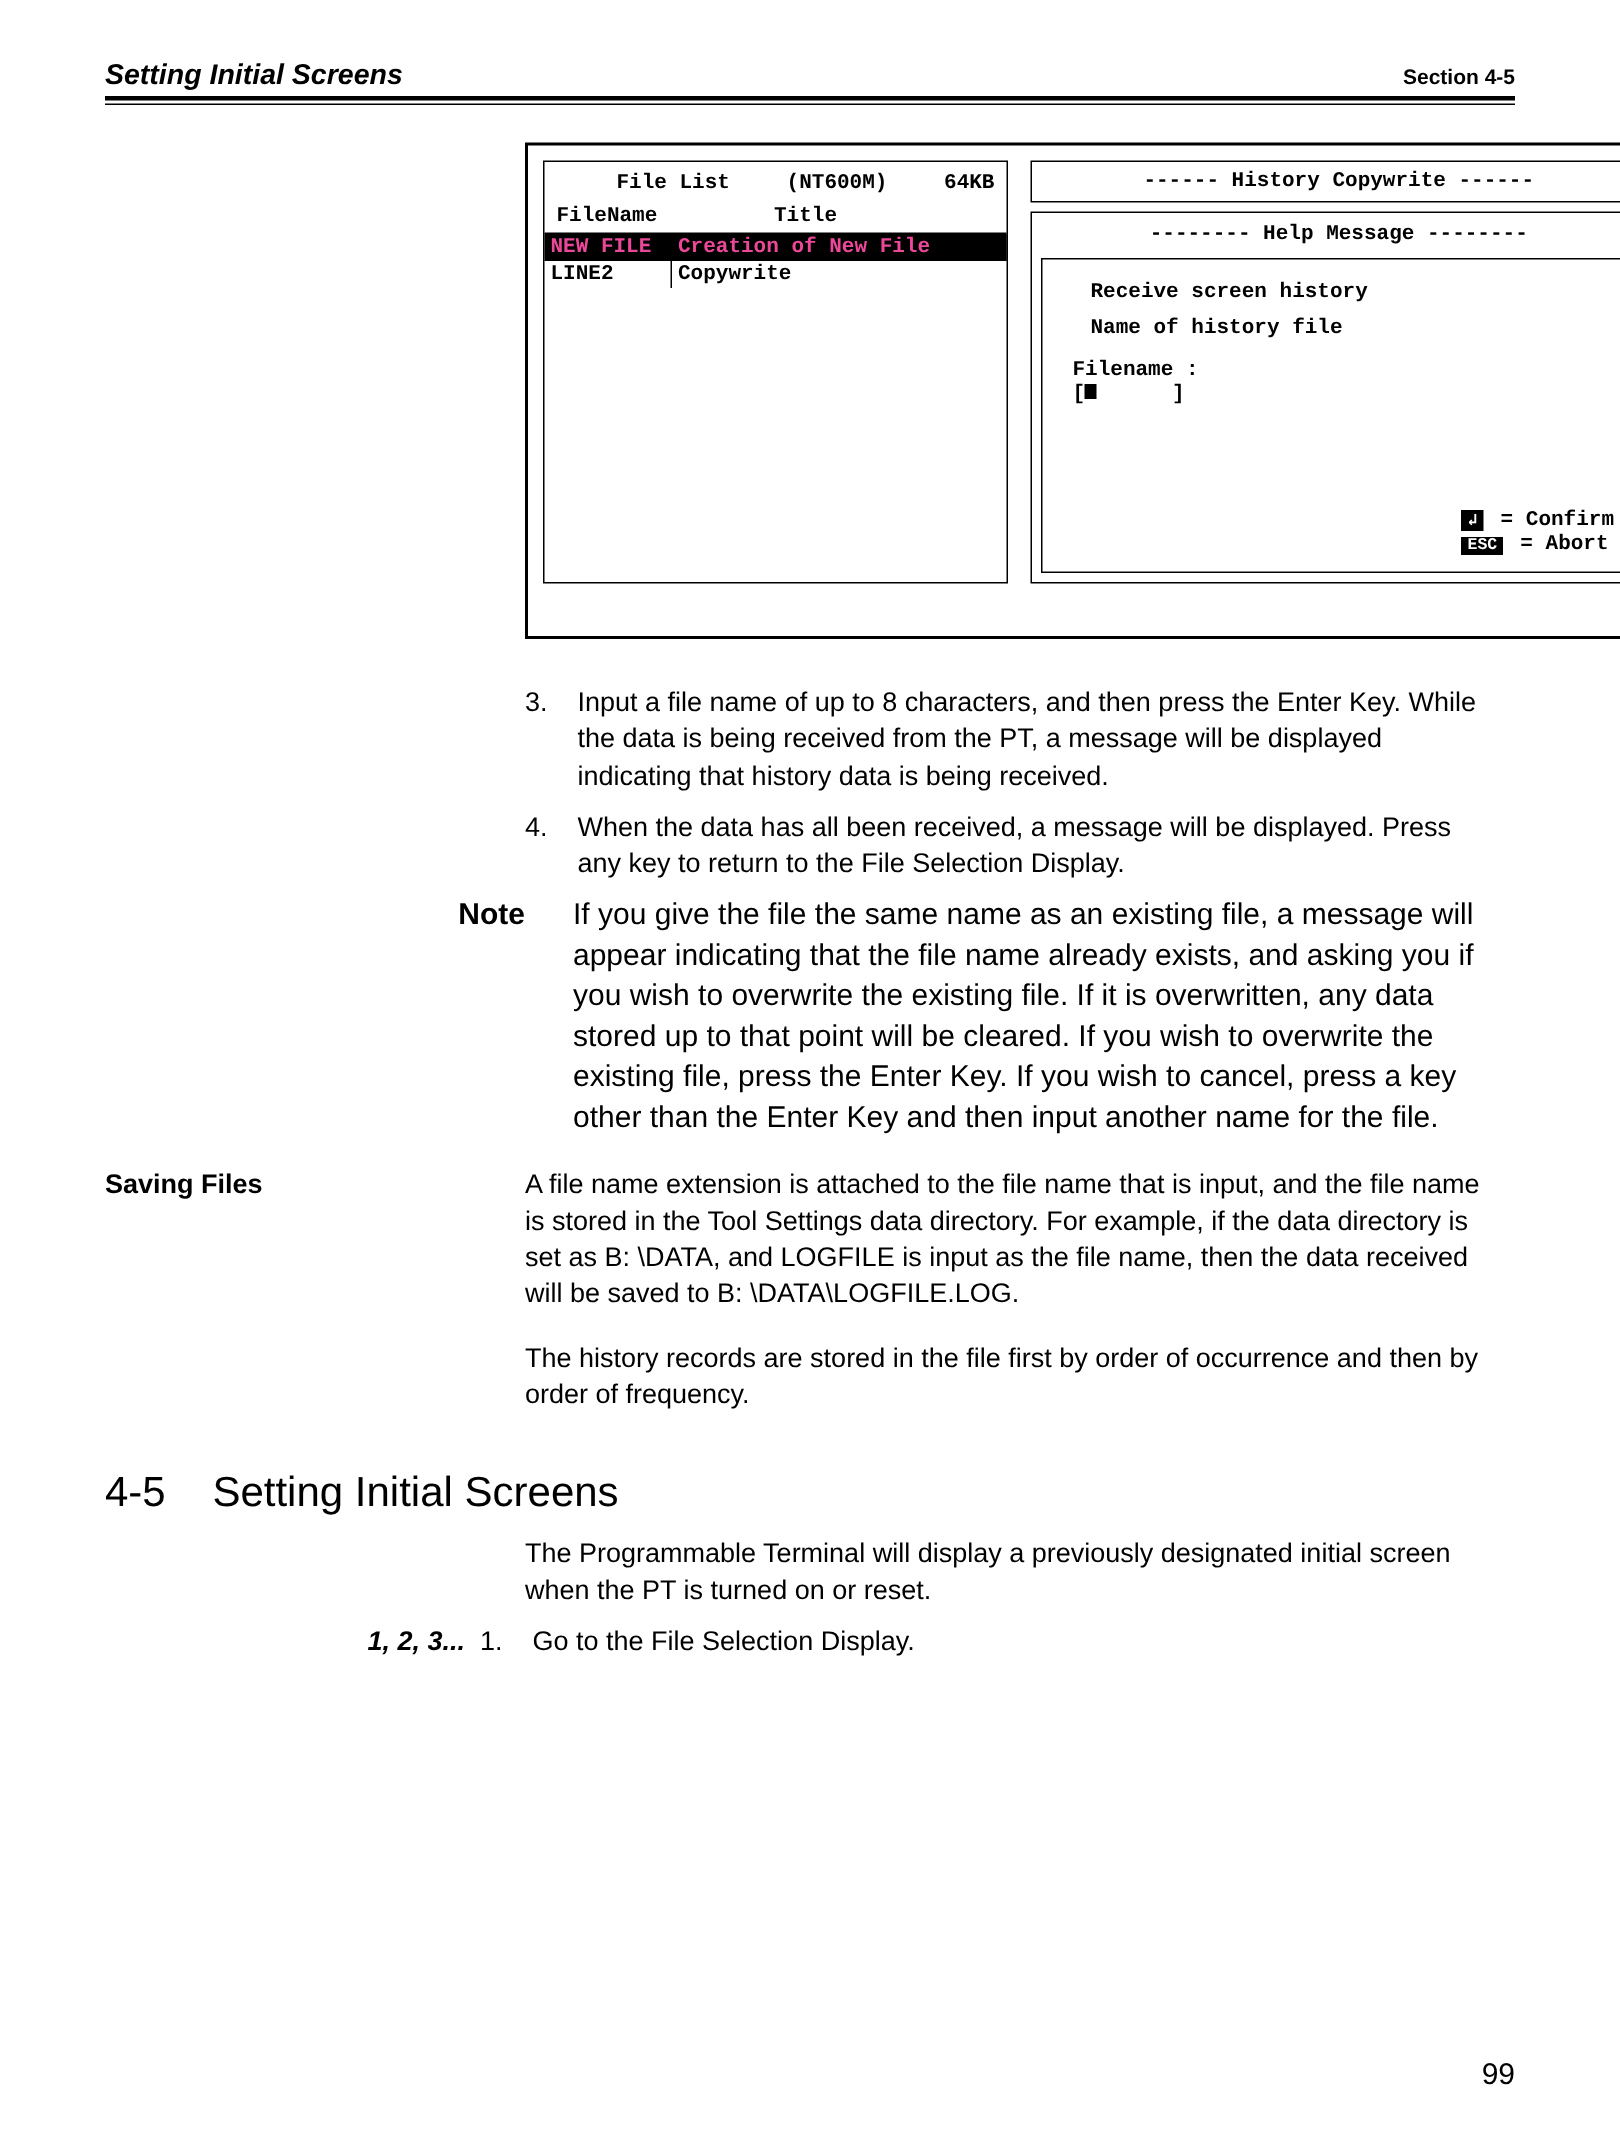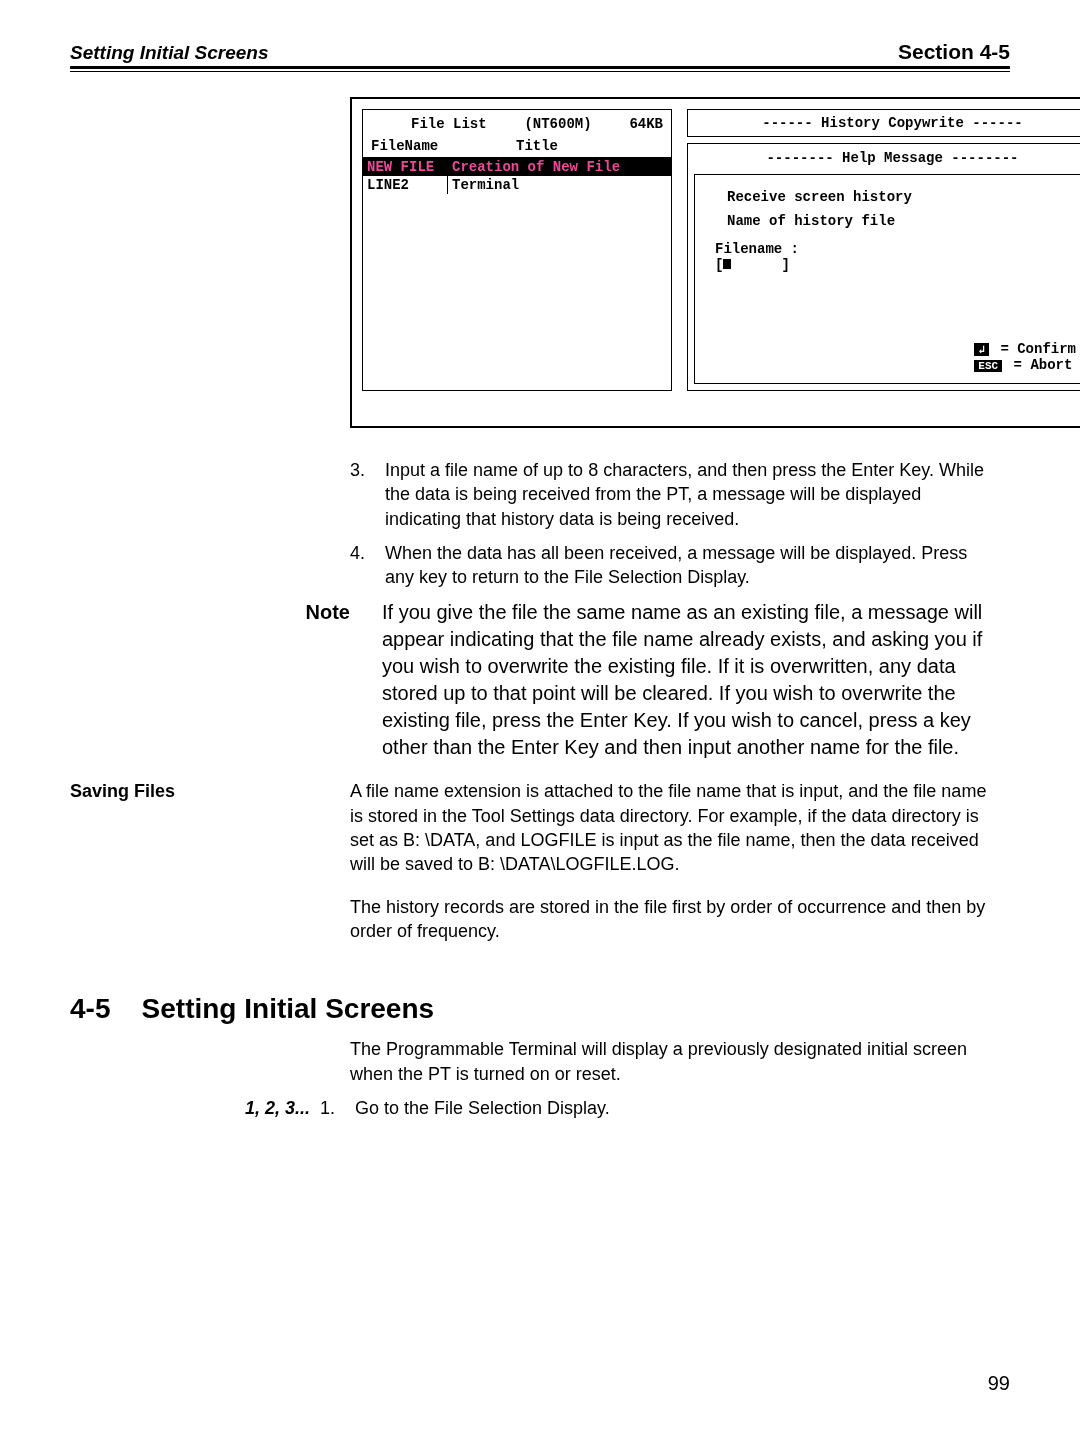--- a/index.html
+++ b/index.html
@@ -28,21 +28,21 @@
       border-bottom: 1px solid #000;
       margin-bottom: 25px;
     }
     .header-left {
       font-style: italic;
       font-weight: bold;
       font-size: 19px;
     }
     .header-right {
       font-weight: bold;
-      font-size: 21px;
+      font-size: 14px;
     }
     .console-wrapper {
       margin-left: 280px;
       width: 760px;
       border: 2px solid #000;
       padding: 10px 10px 35px 10px;
       font-family: "Courier New", monospace;
       font-size: 14px;
       font-weight: bold;
     }
@@ -198,22 +198,22 @@
       flex-shrink: 0;
     }
     .side-text {
       margin-right: 20px;
     }
     .side-text p {
       margin-bottom: 18px;
     }
     .section-title {
       font-size: 28px;
-      font-weight: bold;
-      margin-top: 32px;
+      font-weight: normal;
+      margin-top: 20px;
       margin-bottom: 12px;
     }
     .section-body {
       margin-left: 280px;
       margin-right: 20px;
       font-size: 18px;
       line-height: 1.35;
       margin-bottom: 10px;
     }
     .steps-row {
@@ -259,21 +259,21 @@
         <span style="margin-left:60px">Title</span>
       </div>
       <div class="file-list-table">
         <div class="file-list-body">
           <div class="row selected">
             <div class="cell1">NEW FILE</div>
             <div class="cell2">Creation of New File</div>
           </div>
           <div class="row">
             <div class="cell1">LINE2</div>
-            <div class="cell2">Terminal</div>
+            <div class="cell2">Copywrite</div>
           </div>
         </div>
       </div>
     </div>
     <div class="right-panel">
       <div class="history-header">------ History Copywrite  ------</div>
       <div class="help-box">
         <div class="help-title">--------  Help Message  --------</div>
         <div class="help-inner">
           <div class="msg">Receive screen history</div>

